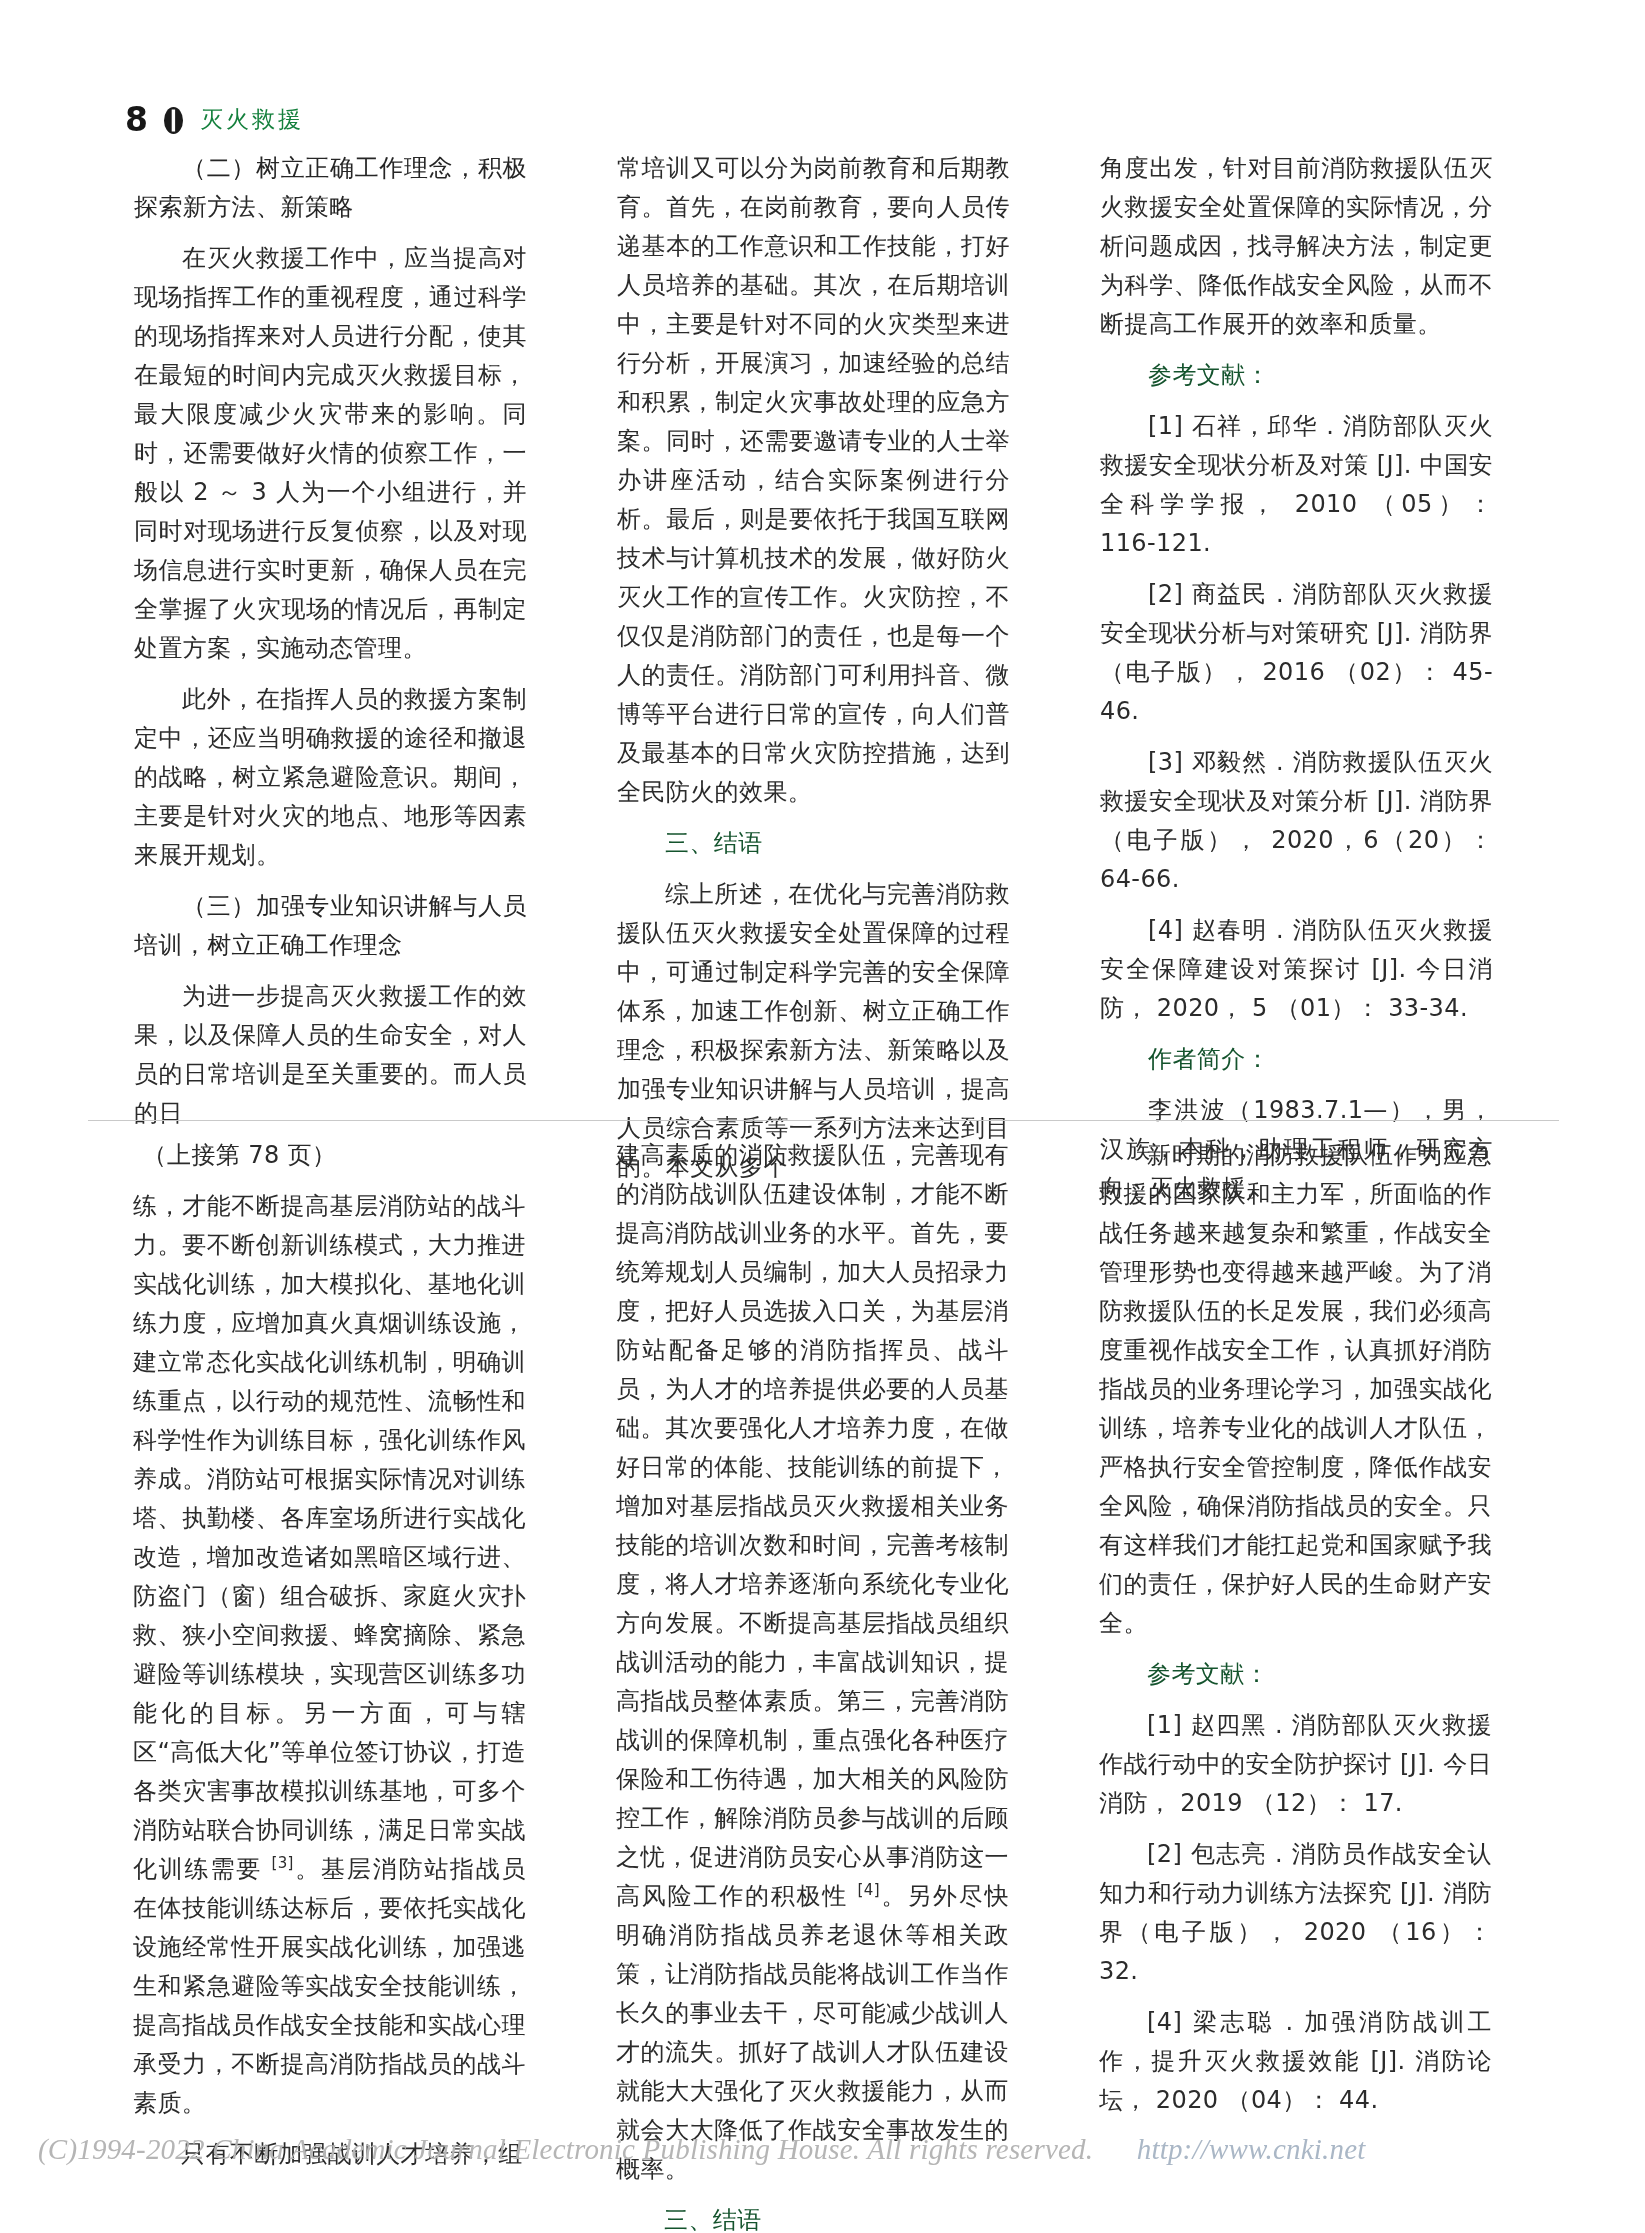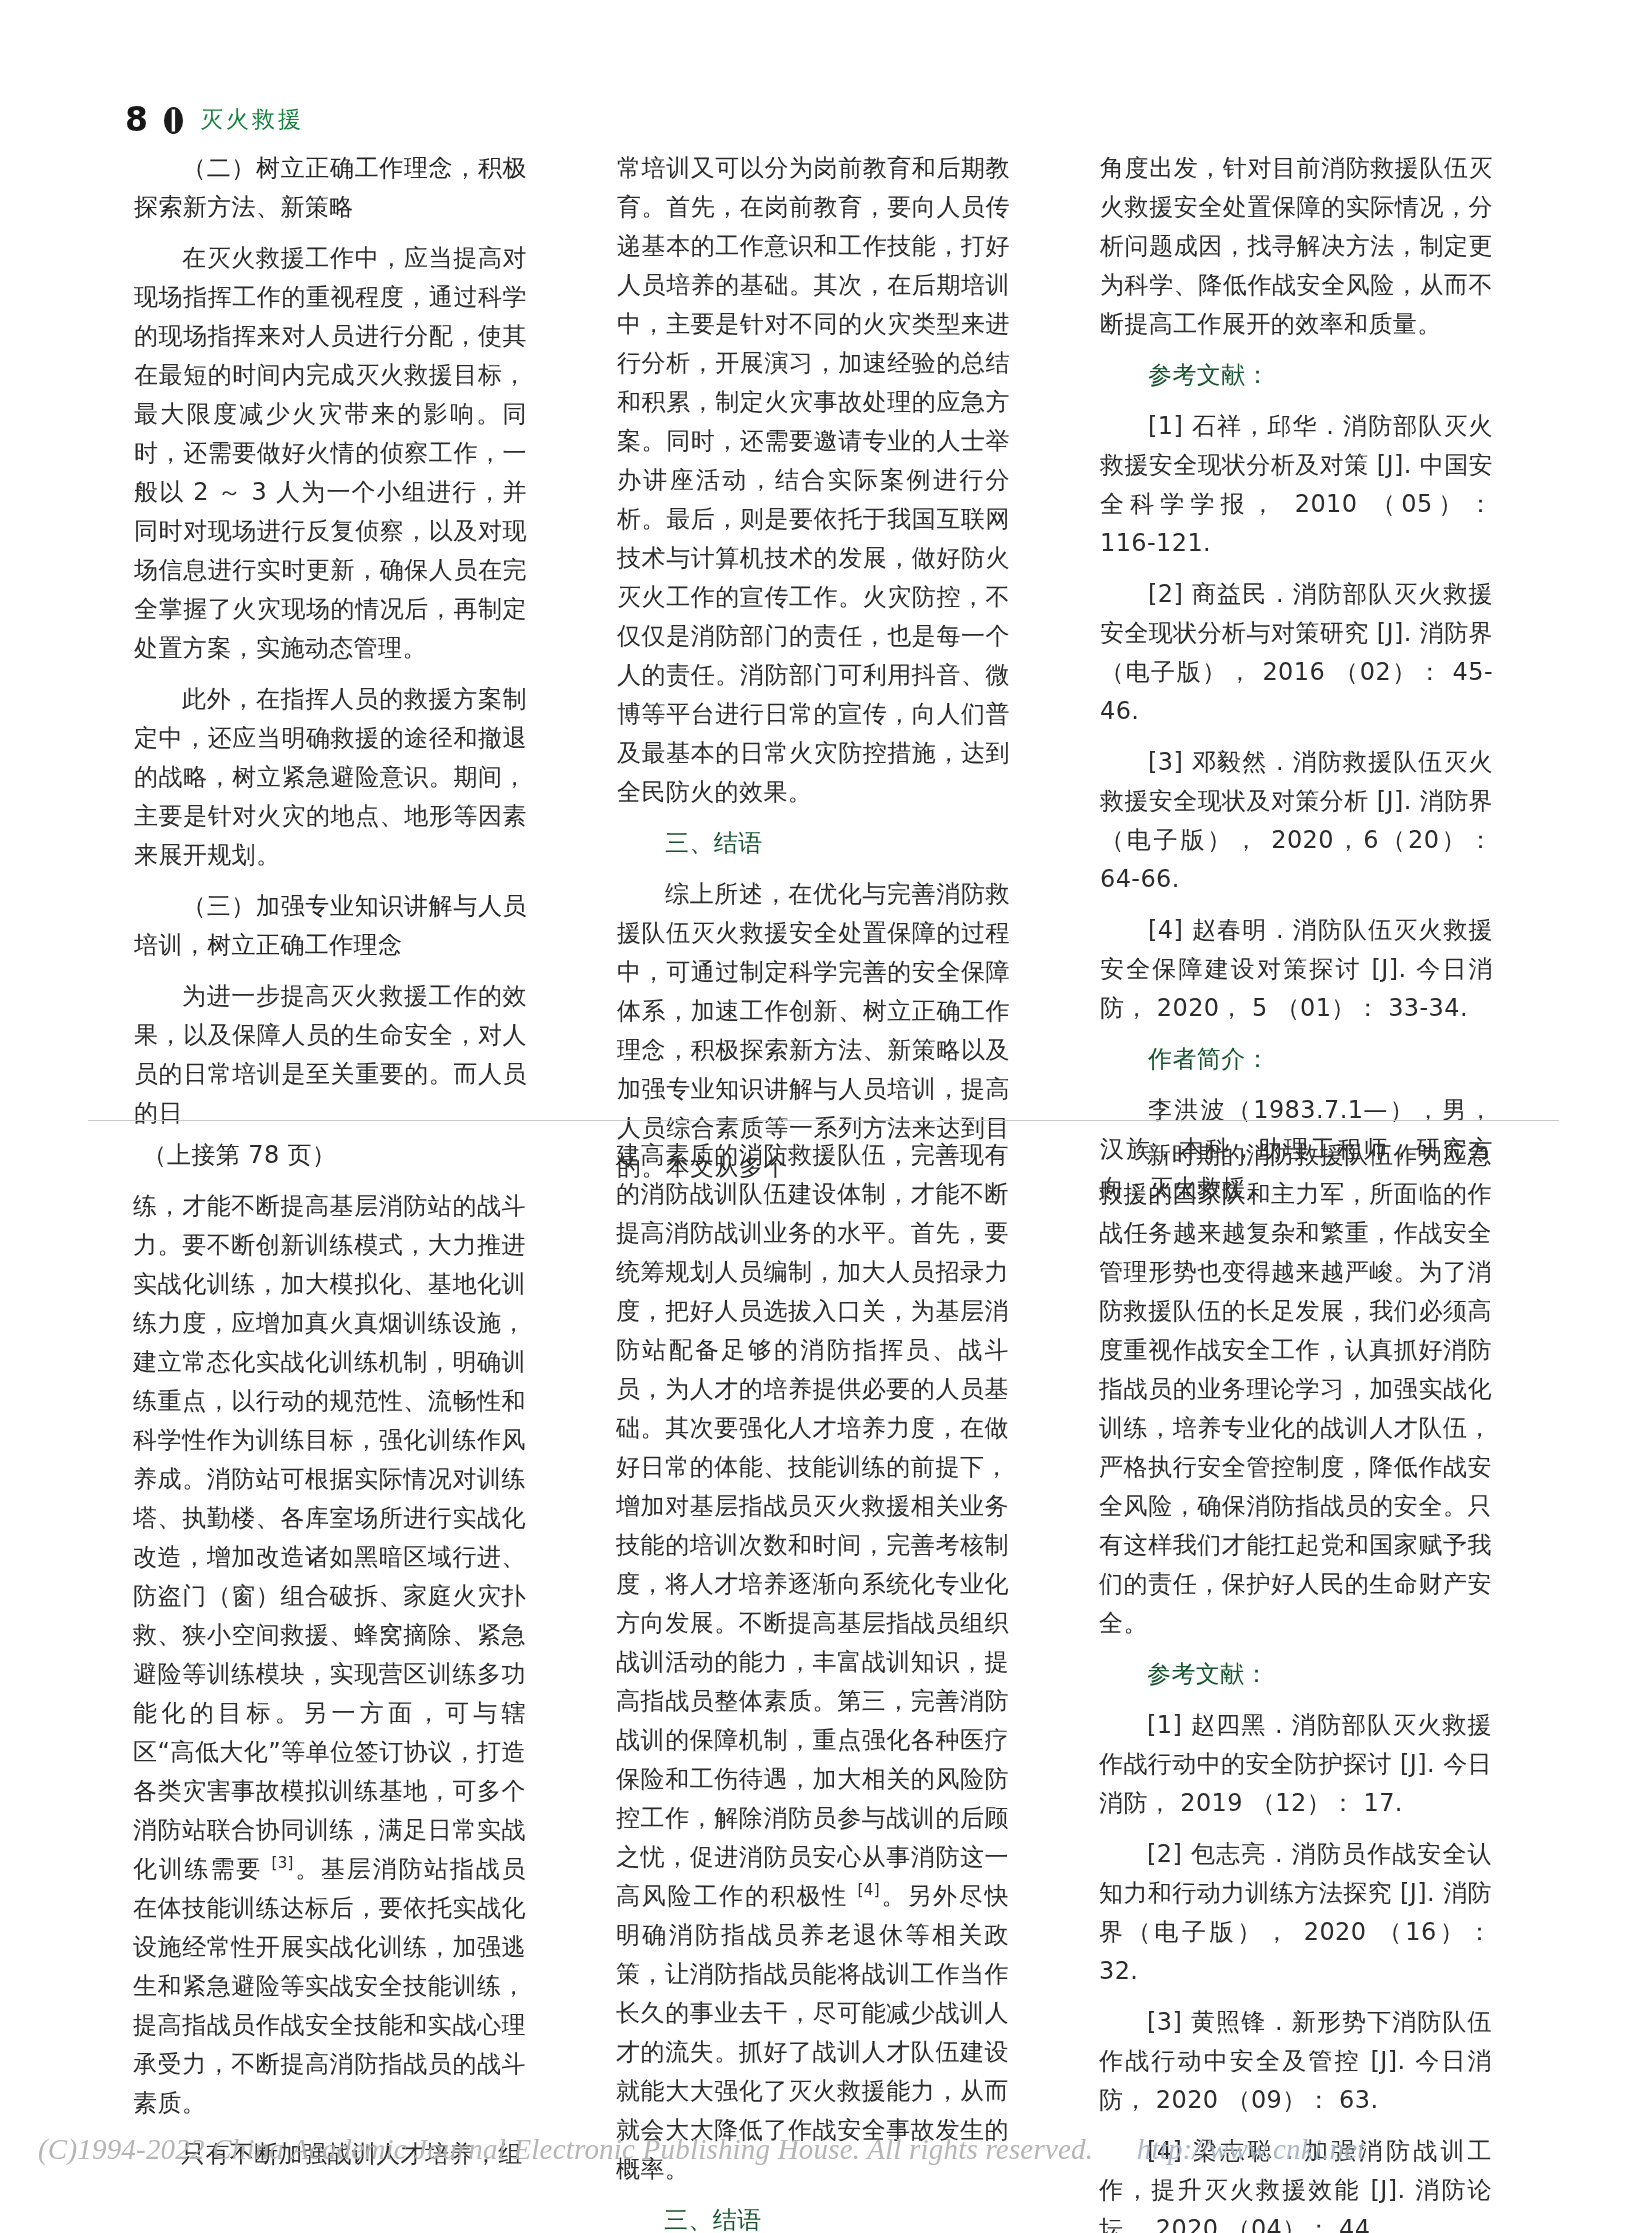--- a/index.html
+++ b/index.html
@@ -94,21 +94,20 @@
       </div>
     <div class="col">
         <p class="para cont">建高素质的消防救援队伍，完善现有的消防战训队伍建设体制，才能不断提高消防战训业务的水平。首先，要统筹规划人员编制，加大人员招录力度，把好人员选拔入口关，为基层消防站配备足够的消防指挥员、战斗员，为人才的培养提供必要的人员基础。其次要强化人才培养力度，在做好日常的体能、技能训练的前提下，增加对基层指战员灭火救援相关业务技能的培训次数和时间，完善考核制度，将人才培养逐渐向系统化专业化方向发展。不断提高基层指战员组织战训活动的能力，丰富战训知识，提高指战员整体素质。第三，完善消防战训的保障机制，重点强化各种医疗保险和工伤待遇，加大相关的风险防控工作，解除消防员参与战训的后顾之忧，促进消防员安心从事消防这一高风险工作的积极性 <sup>[4]</sup>。另外尽快明确消防指战员养老退休等相关政策，让消防指战员能将战训工作当作长久的事业去干，尽可能减少战训人才的流失。抓好了战训人才队伍建设就能大大强化了灭火救援能力，从而就会大大降低了作战安全事故发生的概率。</p>
         <p class="bluehead">三、结语</p>
       </div>
     <div class="col">
         <p class="para">新时期的消防救援队伍作为应急救援的国家队和主力军，所面临的作战任务越来越复杂和繁重，作战安全管理形势也变得越来越严峻。为了消防救援队伍的长足发展，我们必须高度重视作战安全工作，认真抓好消防指战员的业务理论学习，加强实战化训练，培养专业化的战训人才队伍，严格执行安全管控制度，降低作战安全风险，确保消防指战员的安全。只有这样我们才能扛起党和国家赋予我们的责任，保护好人民的生命财产安全。</p>
         <p class="bluehead">参考文献：</p>
         <p class="para ref">[1] 赵四黑 . 消防部队灭火救援作战行动中的安全防护探讨 [J]. 今日消防， 2019 （12）： 17.</p>
         <p class="para ref">[2] 包志亮 . 消防员作战安全认知力和行动力训练方法探究 [J]. 消防界（电子版）， 2020 （16）： 32.</p>
-        <p class="para ref">[3] 黄照锋 . 新形势下消防队伍作战行动中安全及管控 [J]. 今日消防， 2020 （09）： 63.</p>
         <p class="para ref">[4] 梁志聪 . 加强消防战训工作，提升灭火救援效能 [J]. 消防论坛， 2020 （04）： 44.</p>
       </div>
   </div>
 
   <div class="footer">
     <span>(C)1994-2022 China Academic Journal Electronic Publishing House. All rights reserved.</span>
     <span class="url">http://www.cnki.net</span>
   </div>
 
 </div>

